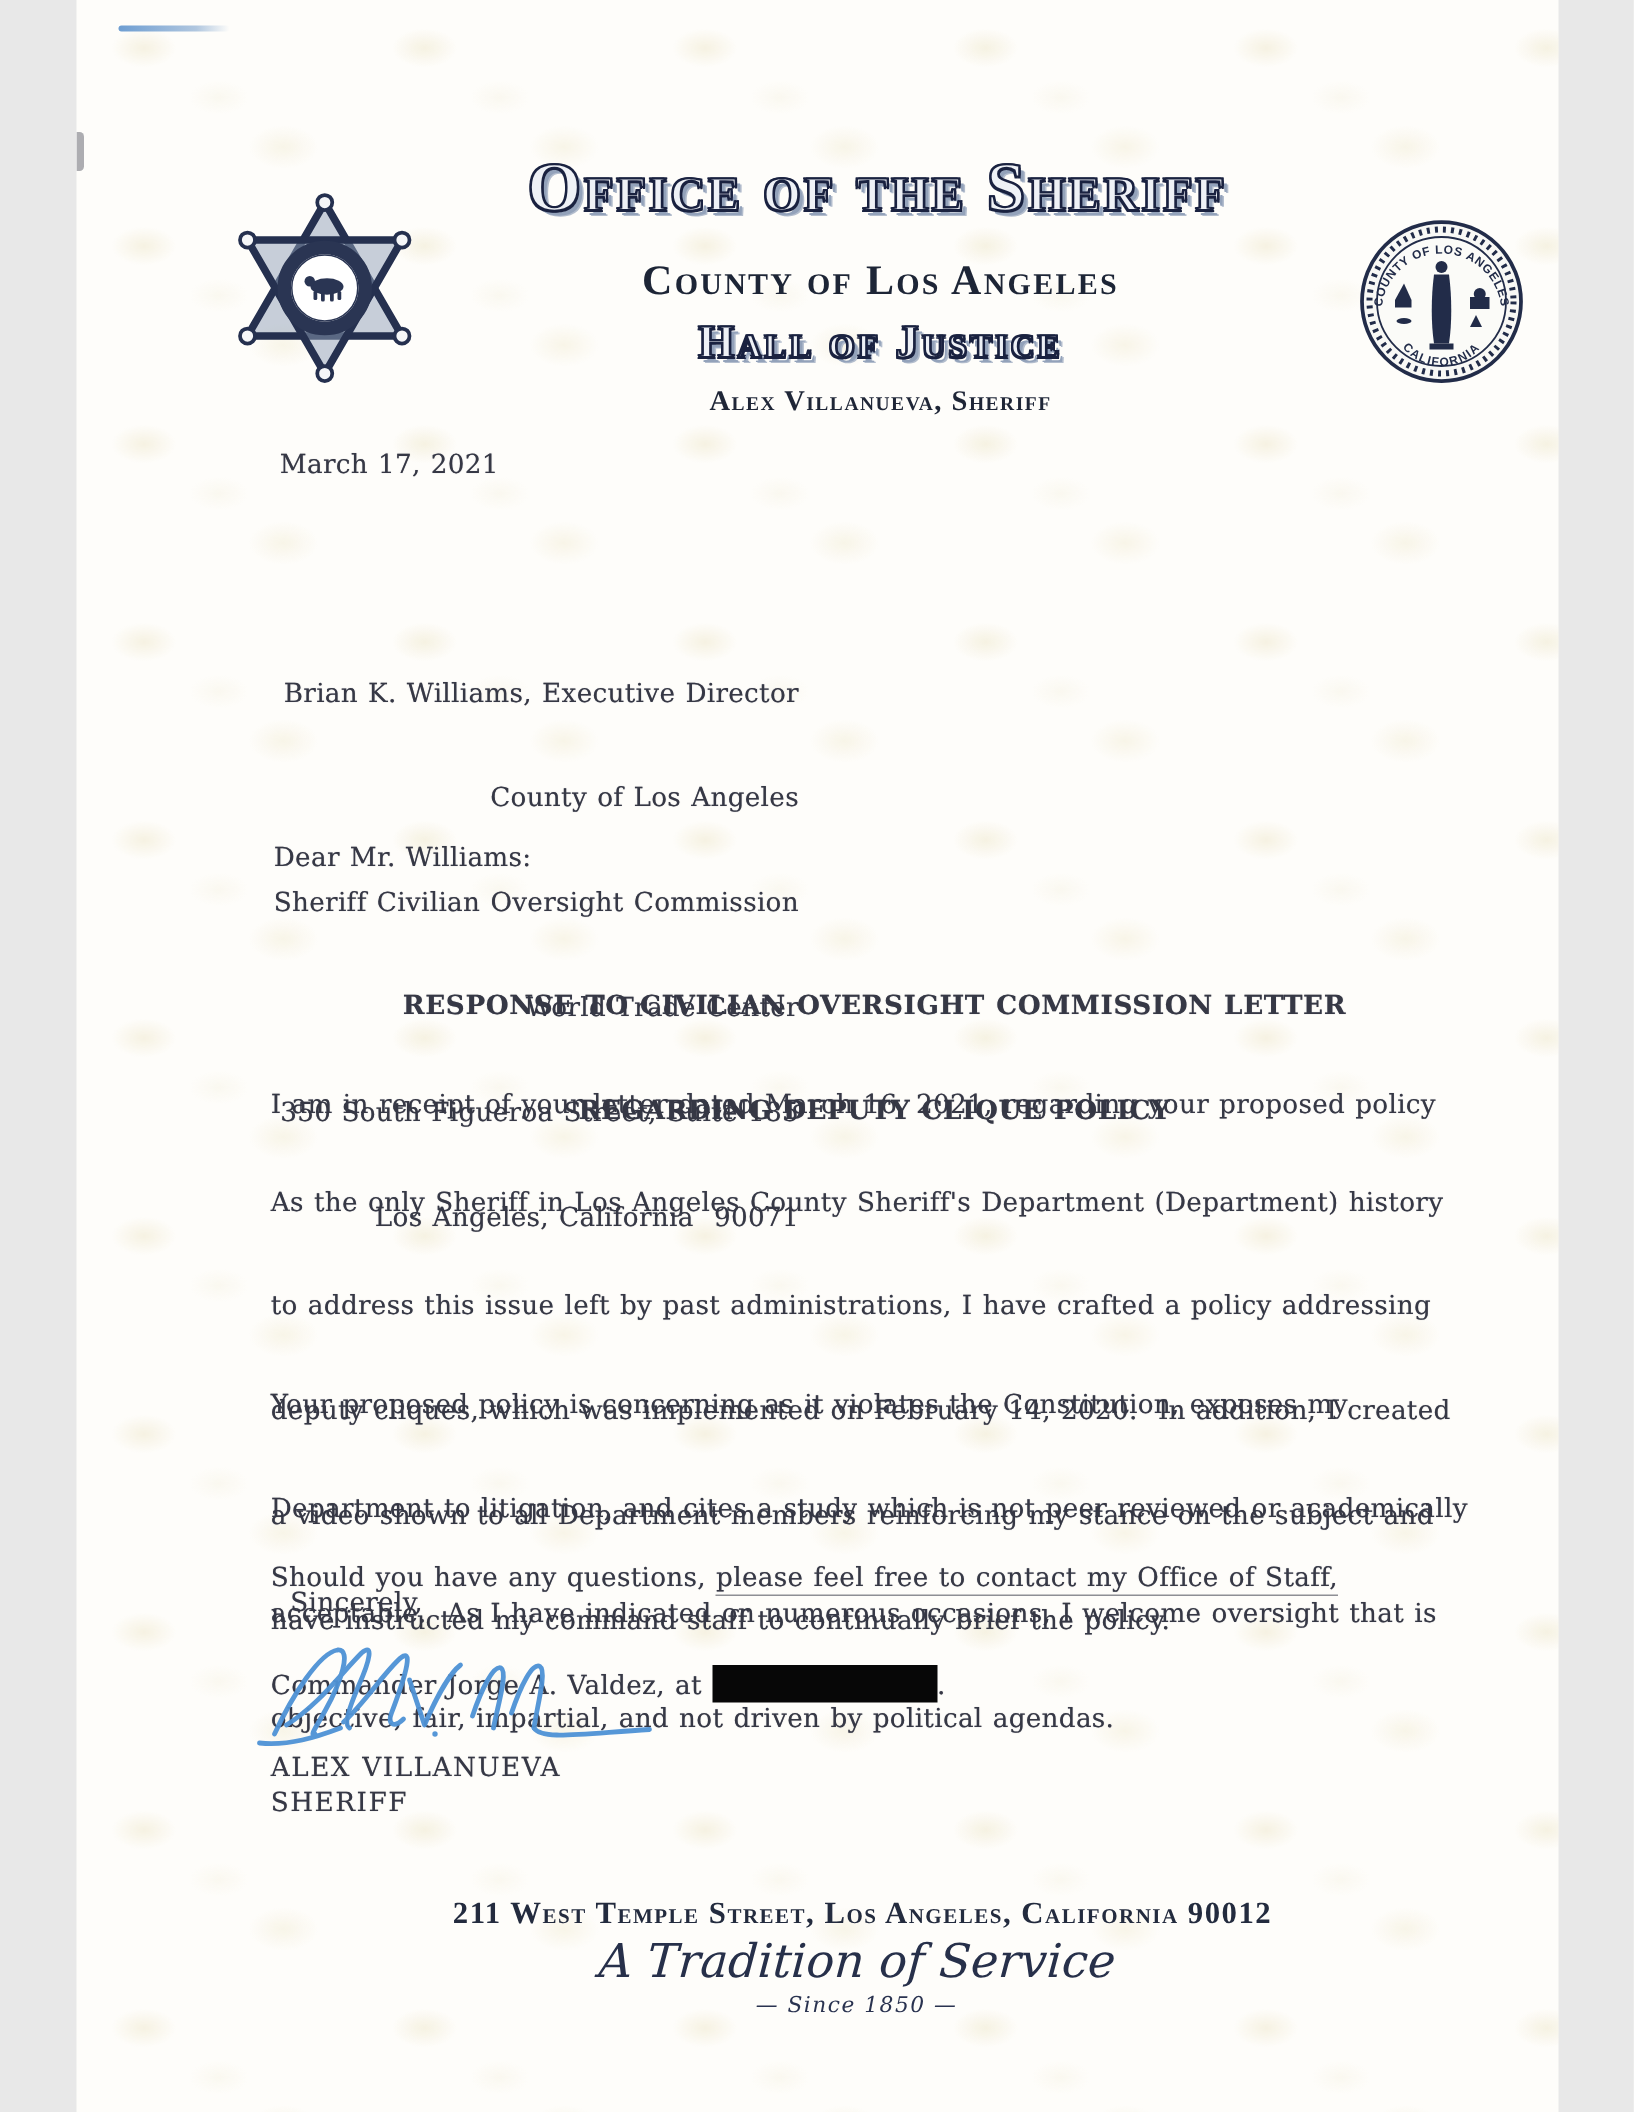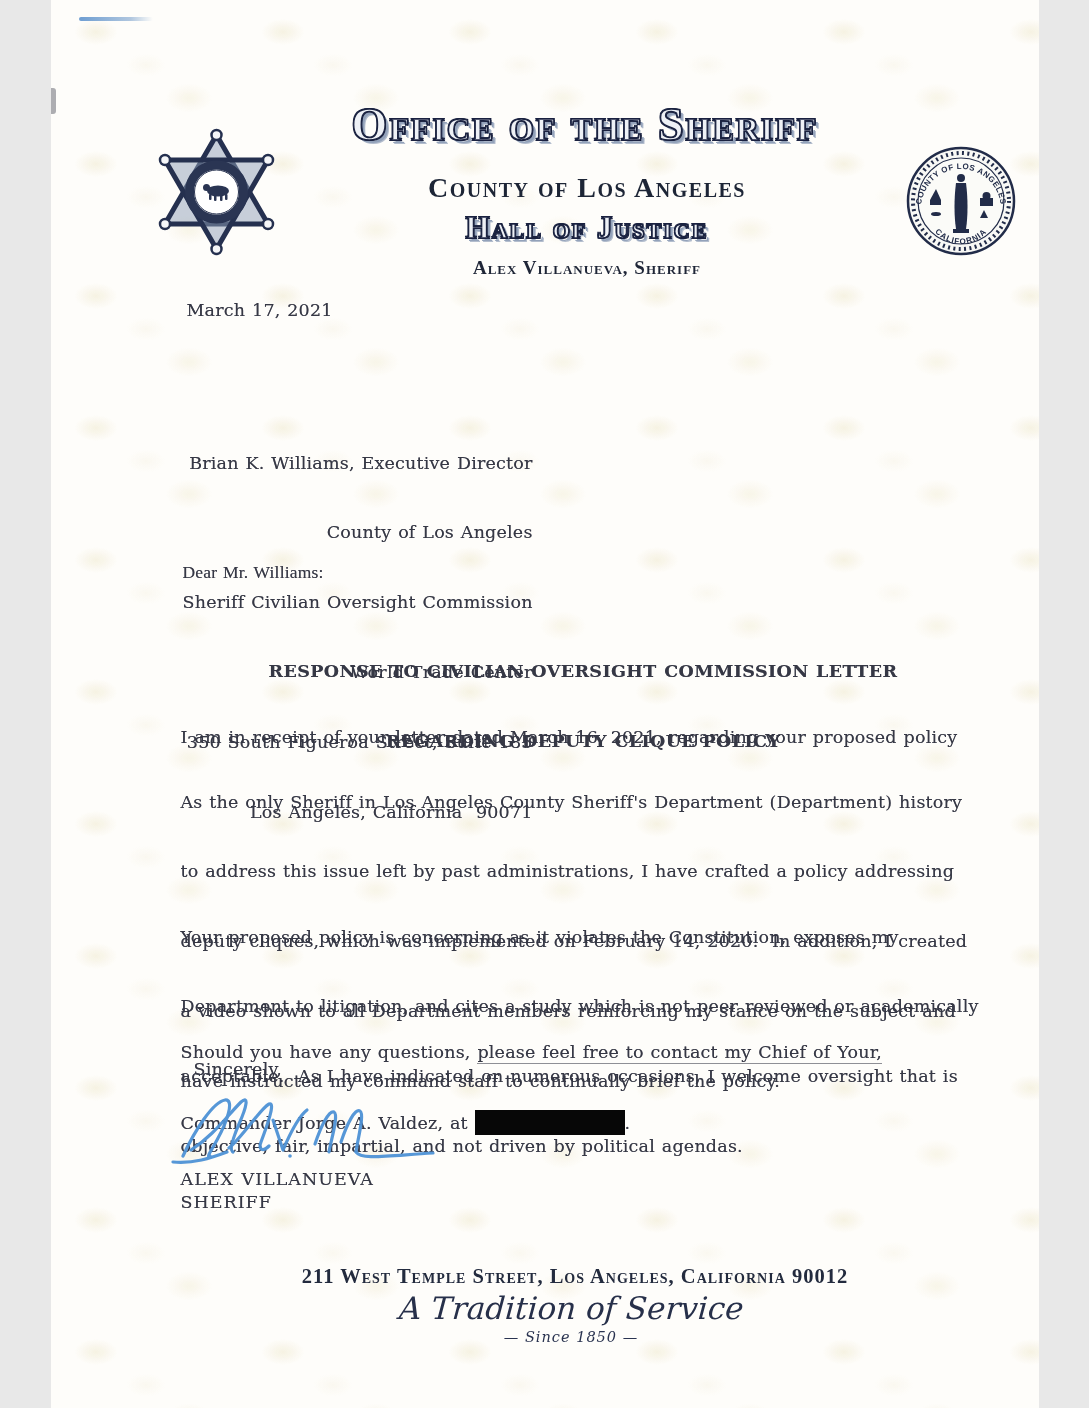--- a/index.html
+++ b/index.html
@@ -43,21 +43,21 @@
     font-variant:small-caps;font-weight:bold;color:#1d2536;letter-spacing:1.5px;transform:translateX(-8px);}
   .hall-line{top:210px;font-size:31px;transform:translateX(-8px);}
   .sheriff-line{top:257px;font-size:19px;font-family:"Liberation Serif",serif;
     font-variant:small-caps;font-weight:bold;color:#1f2637;letter-spacing:1px;transform:translateX(-8px);}
 
   
   .tw{font-size:17.5px;line-height:23.3px;letter-spacing:.2px;word-spacing:1px;
       white-space:pre-wrap;color:#363845;text-shadow:0 0 .5px rgba(46,48,64,.55);}
   .date-line{left:136px;top:299px;}
   .recipient{left:132px;top:405px;text-align:right;}
-  .salutation{left:132px;top:561px;font-family:Liberation Serif, serif;}
+  .salutation{left:132px;top:561px;}
   .subject{top:613px;font-weight:bold;letter-spacing:.4px;transform:translateX(-12px);}
   .subject div{line-height:23.5px;}
   .p1{left:130px;top:679px;width:820px;}
   .p2{left:130px;top:744px;width:820px;}
   .p3{left:130px;top:879px;width:830px;}
   .p4{left:130px;top:994px;width:820px;}
   .closing{left:130px;top:1058px;margin-left:13px;}
   .underlined{border-bottom:1.2px solid #43465299;padding-bottom:1px;}
   .redaction{display:inline-block;width:150px;height:25px;background:#070707;vertical-align:-6px;}
 
@@ -174,21 +174,21 @@
   </div>
 
   <div class="abs tw p3">
     <div>Your proposed policy is concerning as it violates the Constitution, exposes my</div>
     <div>Department to litigation, and cites a study which is not peer reviewed or academically</div>
     <div>acceptable.  As I have indicated on numerous occasions, I welcome oversight that is</div>
     <div>objective, fair, impartial, and not driven by political agendas.</div>
   </div>
 
   <div class="abs tw p4">
-    <div><span>Should you have any questions, </span><span class="underlined">please feel free to contact my Chief of Your,</span></div>
+    <div><span>Should you have any questions, </span><span class="underlined">please feel free to contact my Office of Staff,</span></div>
     <div><span>Commander Jorge A. Valdez, at </span><span class="redaction"></span><span>.</span></div>
   </div>
 
   <div class="abs tw closing">Sincerely,</div>
 
   <div class="abs" style="left:118px;top:1092px;">
     <svg width="270" height="78" viewBox="0 0 270 78" fill="none" stroke="#4e92d6" stroke-width="3.2" stroke-linecap="round" stroke-linejoin="round" opacity="0.95">
       <path d="M 4 70 C 24 72 42 66 58 60"></path>
       <path d="M 14 64 C 26 38 44 10 56 8 C 66 7 58 30 48 48 C 42 59 37 66 41 64"></path>
       <path d="M 22 58 C 44 44 58 24 72 10 C 80 3 78 14 70 32 C 64 46 60 58 64 60"></path>

